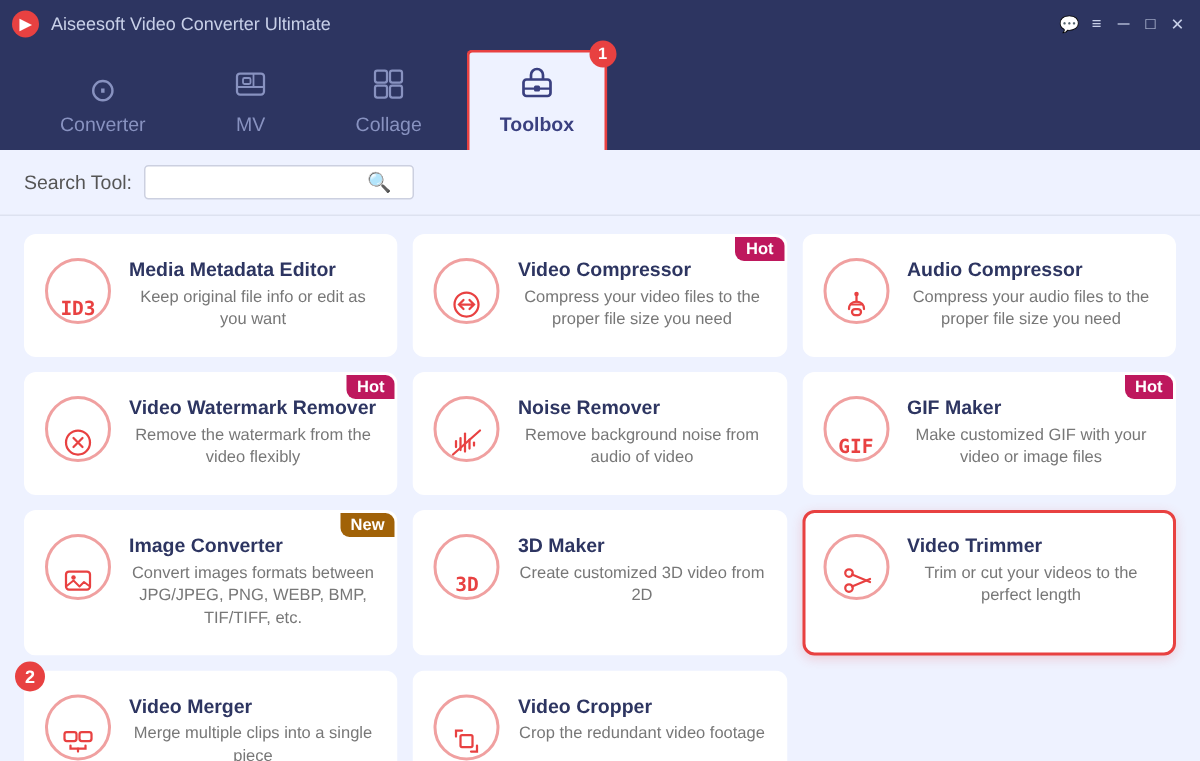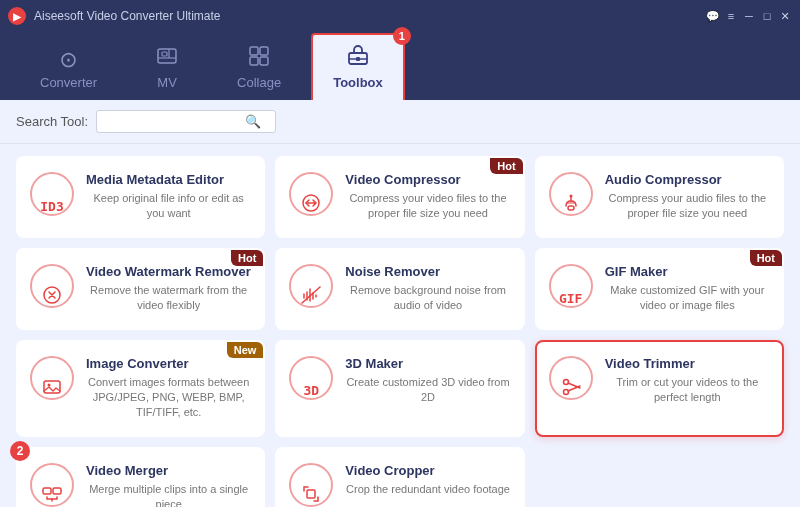--- a/index.html
+++ b/index.html
@@ -226,21 +226,21 @@
     .tag-badge {
       position: absolute;
       top: 0;
       right: 0;
       padding: 2px 7px;
       font-size: 11px;
       font-weight: bold;
       color: white;
       border-radius: 0 6px 0 6px;
     }
-    .tag-hot { background: #7f1d1d; }
+    .tag-hot { background: #be185d; }
     .tag-new { background: #a16207; }
 
     
     .circle-badge {
       position: absolute;
       top: -8px;
       left: -8px;
       width: 20px;
       height: 20px;
       background: #e84141;

